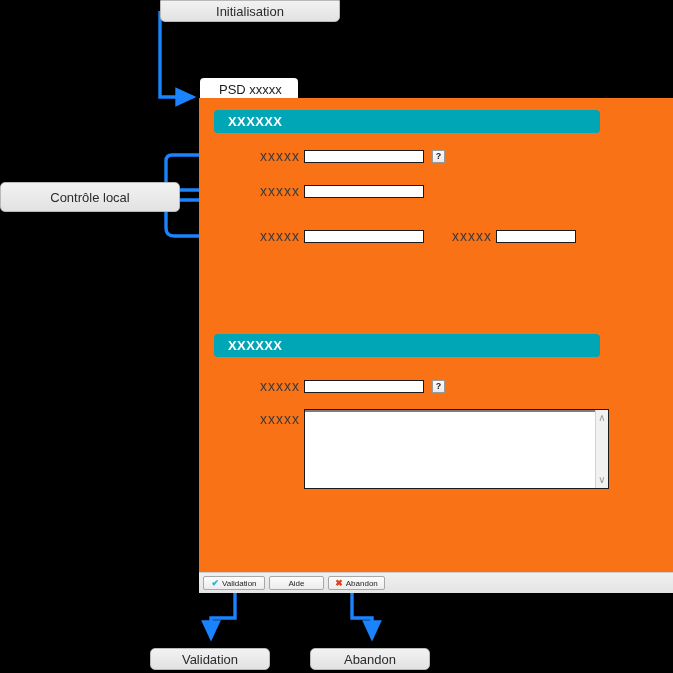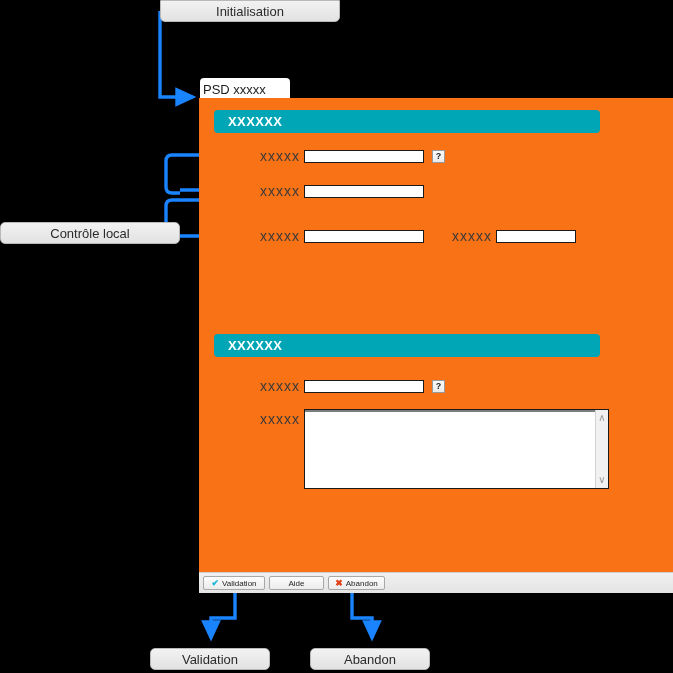--- a/index.html
+++ b/index.html
@@ -11,33 +11,33 @@
     position:absolute;
     background:linear-gradient(#f2f2f2,#e2e2e2);
     border:1px solid #b9b9b9;
     border-radius:5px;
     color:#2b2b2b;
     font-size:13px;
     display:flex;align-items:center;justify-content:center;
     box-sizing:border-box;
   }
   #callout-init{left:160px;top:0px;width:180px;height:22px;border-top-left-radius:0;border-top-right-radius:0;}
-  #callout-ctrl{left:0px;top:182px;width:180px;height:22px;margin-top:40px;}
+  #callout-ctrl{left:0px;top:182px;width:180px;height:30px;}
   #callout-validation{left:150px;top:648px;width:120px;height:22px;}
   #callout-abandon{left:310px;top:648px;width:120px;height:22px;}
 
   
   #wires{position:absolute;left:0;top:0;width:673px;height:673px;pointer-events:none;}
 
   
   #tab{
-    position:absolute;left:200px;top:78px;width:90px;height:22px;
+    position:absolute;left:200px;top:78px;width:98px;height:22px;
     background:#fff;border-top-left-radius:4px;border-top-right-radius:4px;
     font-size:13px;color:#1c1c1c;display:flex;align-items:center;
-    padding-left:3px;box-sizing:border-box;
+    padding-left:19px;box-sizing:border-box;
   }
   #panel{
     position:absolute;left:199px;top:98px;width:477px;height:495px;
     background:#f97316;box-sizing:border-box;
   }
   .section-bar{
     position:absolute;left:15px;width:386px;height:23px;
     background:#00a6b6;border-radius:4px;
     color:#ffffff;font-size:13px;font-weight:bold;letter-spacing:.4px;
     display:flex;align-items:center;padding-left:14px;box-sizing:border-box;

